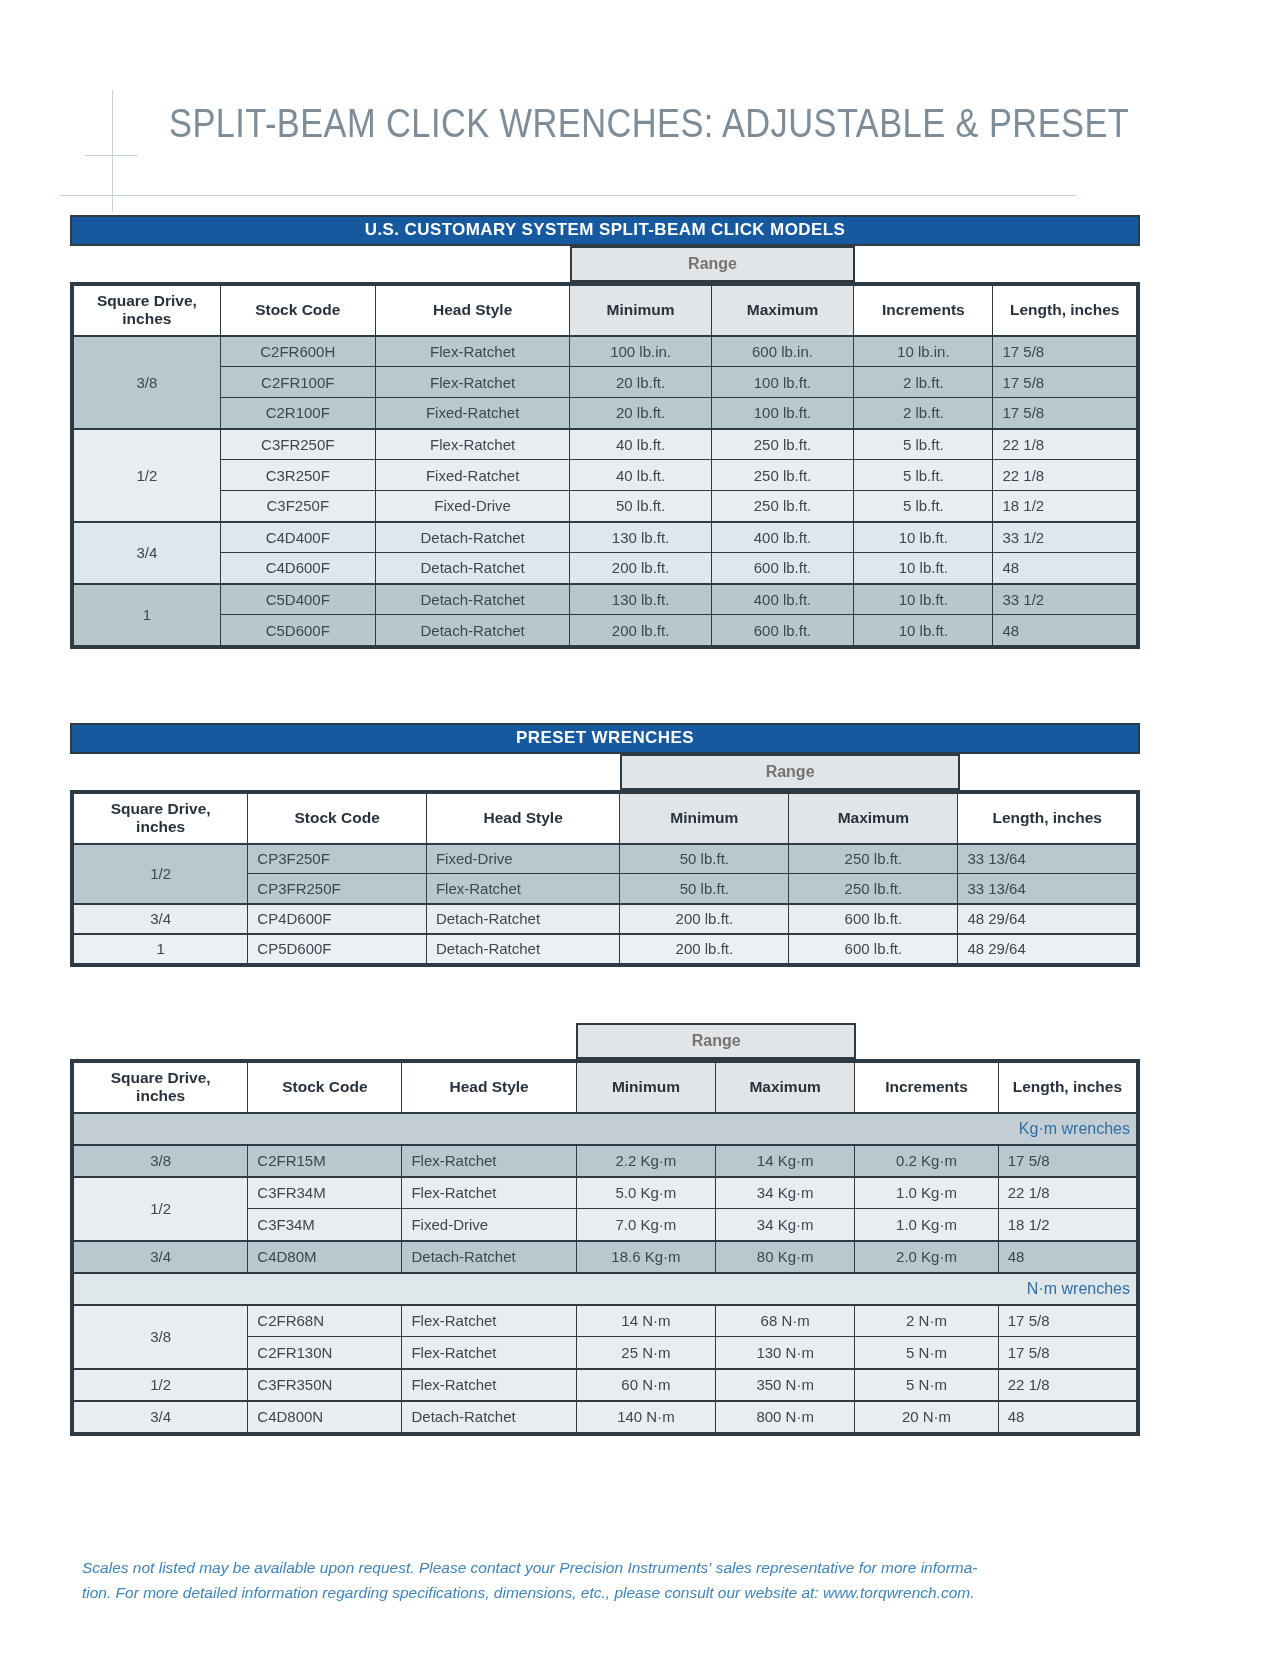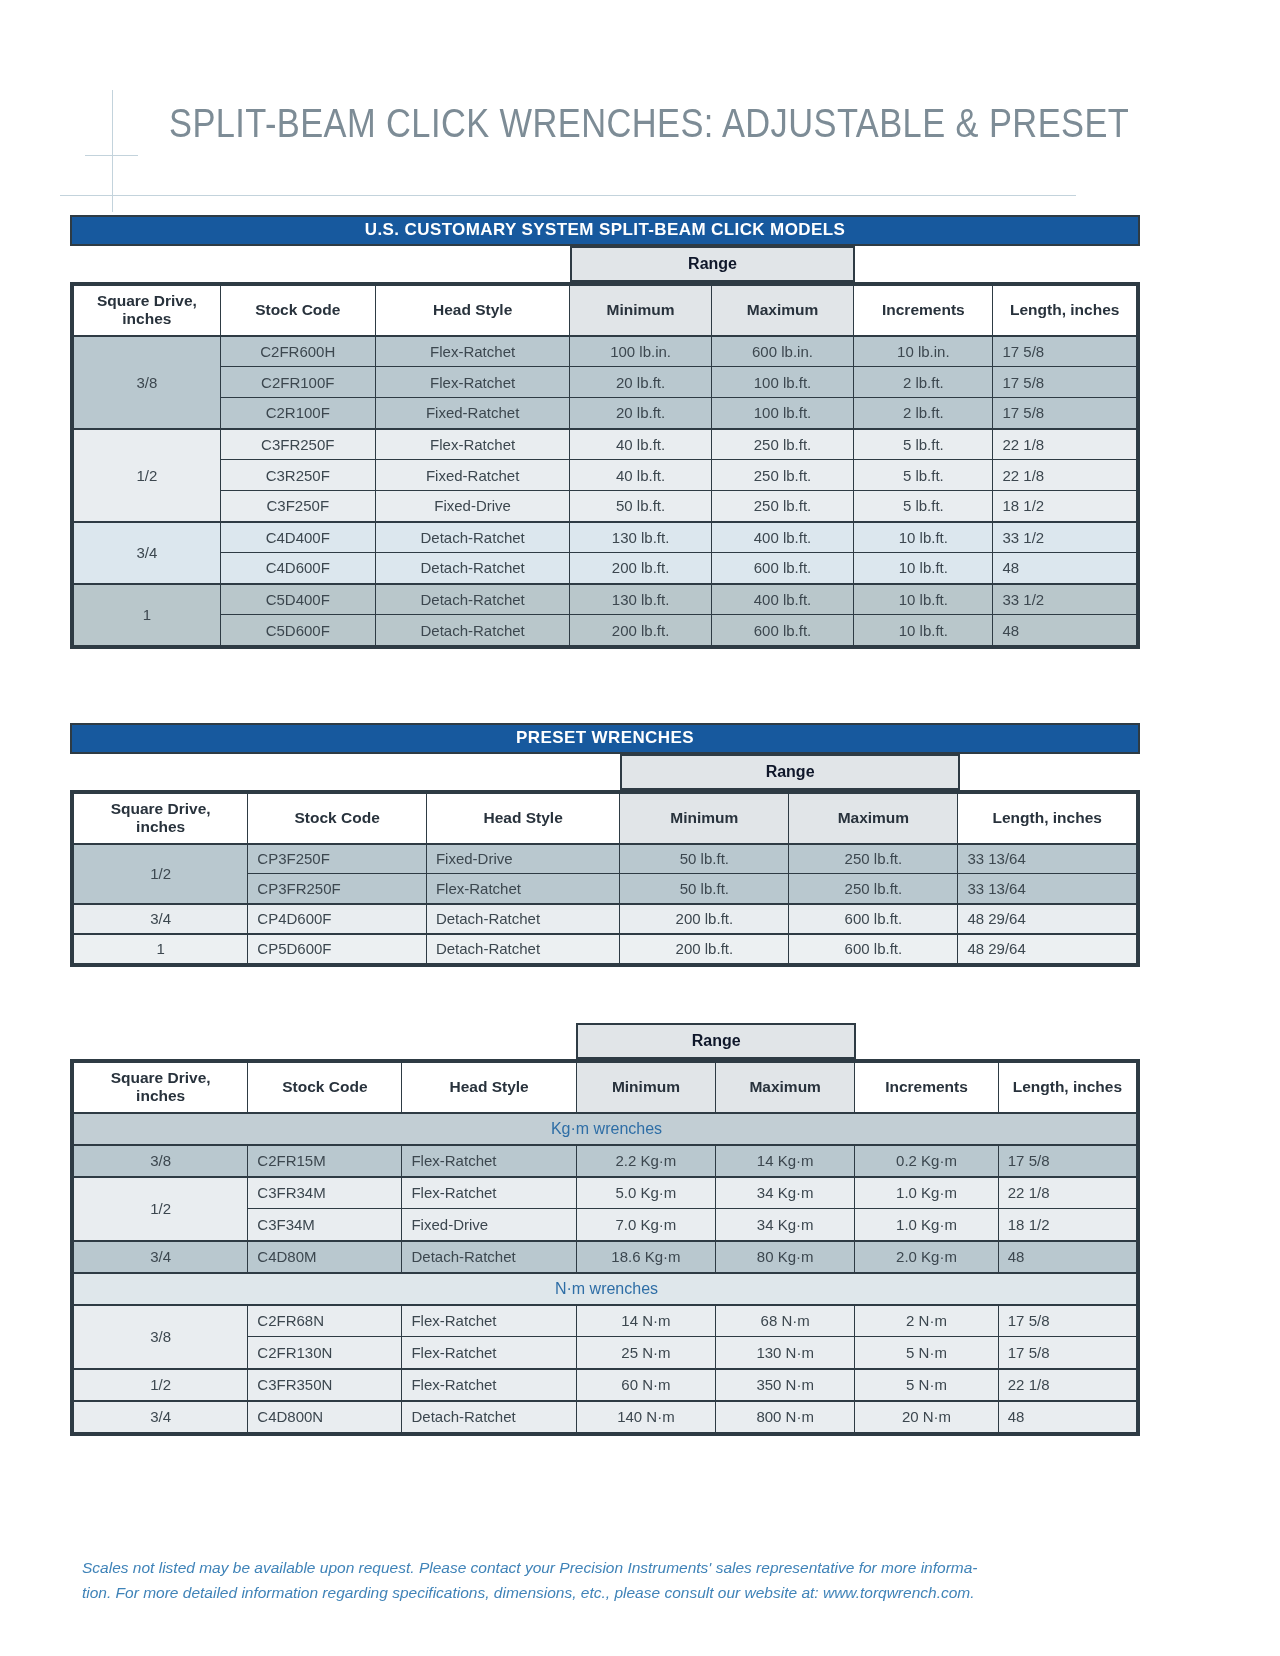--- a/index.html
+++ b/index.html
@@ -16,40 +16,40 @@
   
   section{position:absolute;left:70px;width:1070px;}
   #sec-us{top:215px;}
   #sec-preset{top:723px;}
   #sec-metric{top:1023px;}
 
   .bluebar{box-sizing:border-box;height:31px;background:#17599e;border:2px solid #2e3b44;color:#fff;
     text-align:center;font-size:17px;font-weight:700;line-height:26px;letter-spacing:.4px;}
   .band{position:relative;height:36px;}
   .range-cell{position:absolute;top:0;height:36px;box-sizing:border-box;background:#e1e5e8;
-    border:2px solid #2e3b44;text-align:center;font-size:16px;font-weight:700;color:#0f172a;line-height:32px;}
+    border:2px solid #2e3b44;text-align:center;font-size:16px;font-weight:700;color:#737373;line-height:32px;}
 
   .tbox{border:3px solid #2e3b44;}
   table{width:100%;border-collapse:collapse;table-layout:fixed;}
   th,td{box-sizing:border-box;border:1.5px solid #2e3b44;color:#3c474f;font-size:15px;padding:0 6px;overflow:hidden;}
   thead th{height:50px;background:#fff;color:#28323c;font-weight:700;font-size:15.5px;white-space:pre-line;
     border-bottom:2.5px solid #2e3b44;text-align:center;}
   thead th.shaded{background:#e1e5e8;}
   tbody td{height:31px;}
   #sec-preset tbody td{height:30px;}
   #sec-metric tbody td{height:32px;}
   tr.gstart>td{border-top:2.5px solid #2e3b44;}
   .al-c{text-align:center;}
   .al-l{text-align:left;padding-left:9px;}
   tr.sh-a>td{background:#b9c8cf;}
   tr.sh-b>td{background:#e9edf0;}
   tr.sh-c>td{background:#dce7ee;}
   tr.sh-d>td{background:#b9c7cb;}
   tr.sh-e>td{background:#ecf0f2;}
-  tr.section>td{height:33px;border-top:2.5px solid #2e3b44;color:#2e6ea6;font-size:16px;text-align:center;padding-left:9px;font-weight:400;}
+  tr.section>td{height:33px;border-top:2.5px solid #2e3b44;color:#2e6ea6;font-size:16px;text-align:right;padding-left:9px;font-weight:400;}
   tr.section.secdark>td{background:#c2ced4;}
   tr.section.seclight>td{background:#dfe7eb;}
 
   
   .note{position:absolute;left:82px;top:680px;margin:0;font-size:16px;font-style:italic;font-weight:700;color:#3f83b8;}
   .footer{position:absolute;left:82px;top:1555px;width:1060px;margin:0;font-size:15.5px;font-style:italic;color:#3f83b8;line-height:25px;}
   .footer strong{font-weight:400;}
 </style>
 </head>
 <body>

